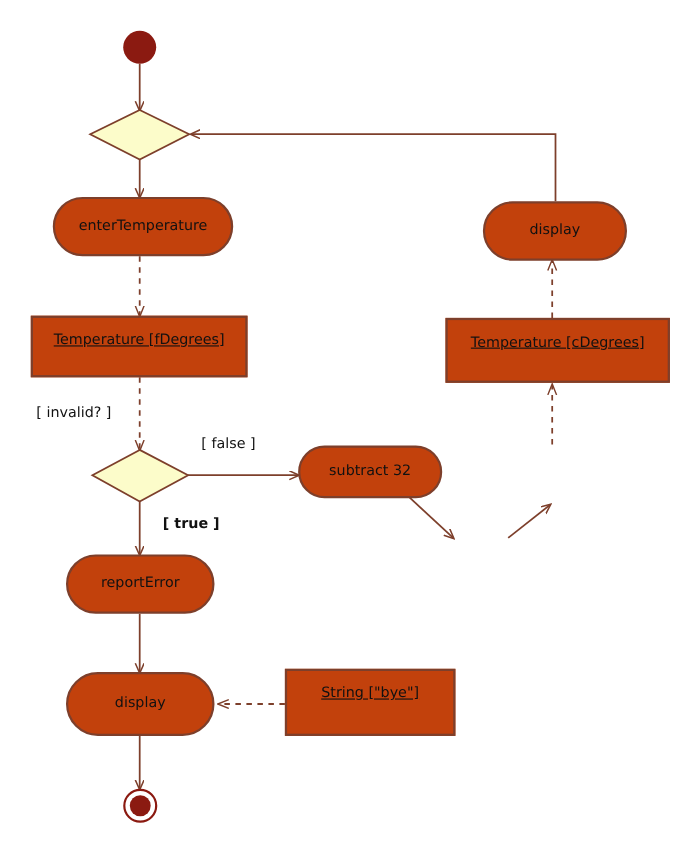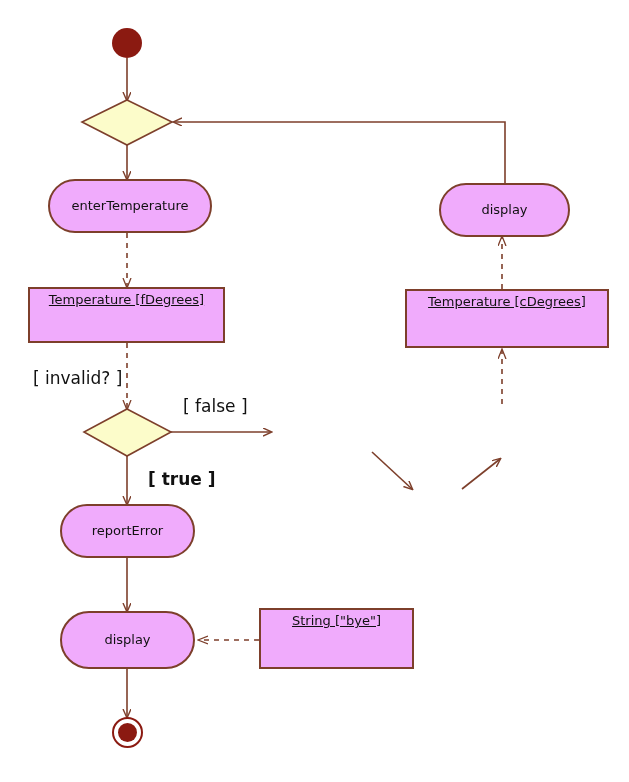--- a/index.html
+++ b/index.html
@@ -21,47 +21,47 @@
     top: 0;
     width: 629px;
     height: 782px;
   }
   .node {
     position: absolute;
     box-sizing: border-box;
     display: flex;
     align-items: flex-start;
     justify-content: center;
-    background: #f0abfc;
+    background: #c2410c;
     border: 2px solid #7d3f2b;
     color: #111111;
     font-size: 13px;
     z-index: 3;
   }
   .action {
     border-radius: 999px;
     align-items: center;
   }
   .action .label {
     padding: 0 10px;
     text-align: center;
     line-height: 1.1;
   }
   .objectnode {
     border-radius: 0;
   }
   .objectnode .label {
-    padding-top: 3px;
+    padding-top: 13px;
     text-decoration: underline;
     text-align: center;
     white-space: nowrap;
   }
   .edge-label {
     position: absolute;
-    font-size: 17px;
+    font-size: 13px;
     color: #111111;
     white-space: nowrap;
     z-index: 4;
   }
   .initial-node {
     position: absolute;
     border-radius: 50%;
     background: #8b1a11;
     z-index: 3;
   }
@@ -156,20 +156,23 @@
   </div>
 
   <div class="node objectnode" style="left:259px; top:608px; width:155px; height:61px;">
     <span class="label">String ["bye"]</span>
   </div>
 
   <div class="final-node" style="left:112px; top:717px; width:31px; height:31px;">
     <span class="inner"></span>
   </div>
 
+  <div class="node action" style="left:271px; top:405px; width:131px; height:48px;">
+    <span class="label">subtract 32</span>
+  </div>
 
 
 
   <div class="node objectnode" style="left:405px; top:289px; width:204px; height:59px;">
     <span class="label">Temperature [cDegrees]</span>
   </div>
 
   <div class="node action" style="left:439px; top:183px; width:131px; height:54px;">
     <span class="label">display</span>
   </div>

